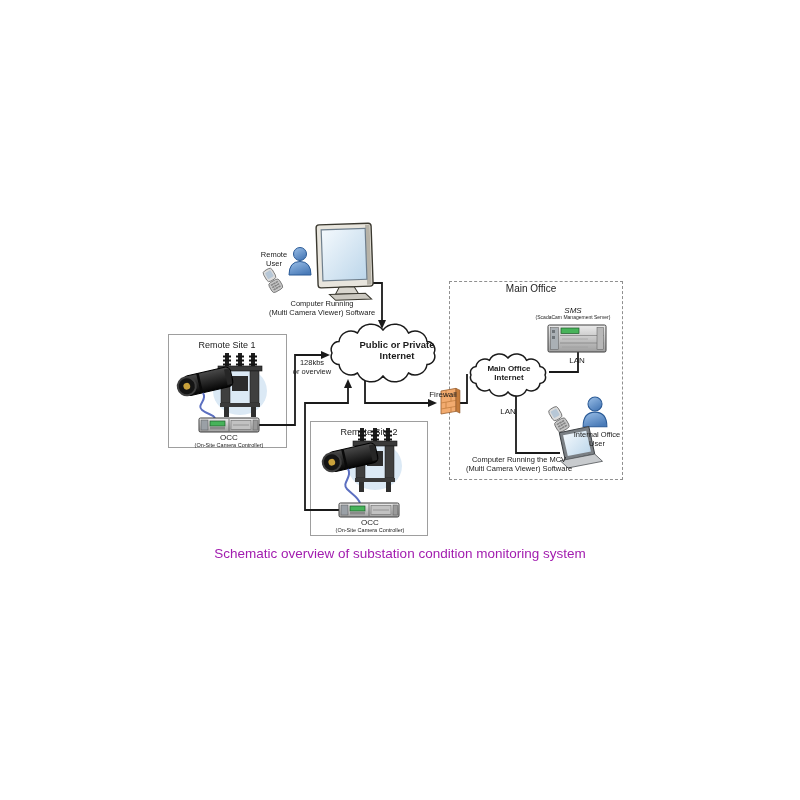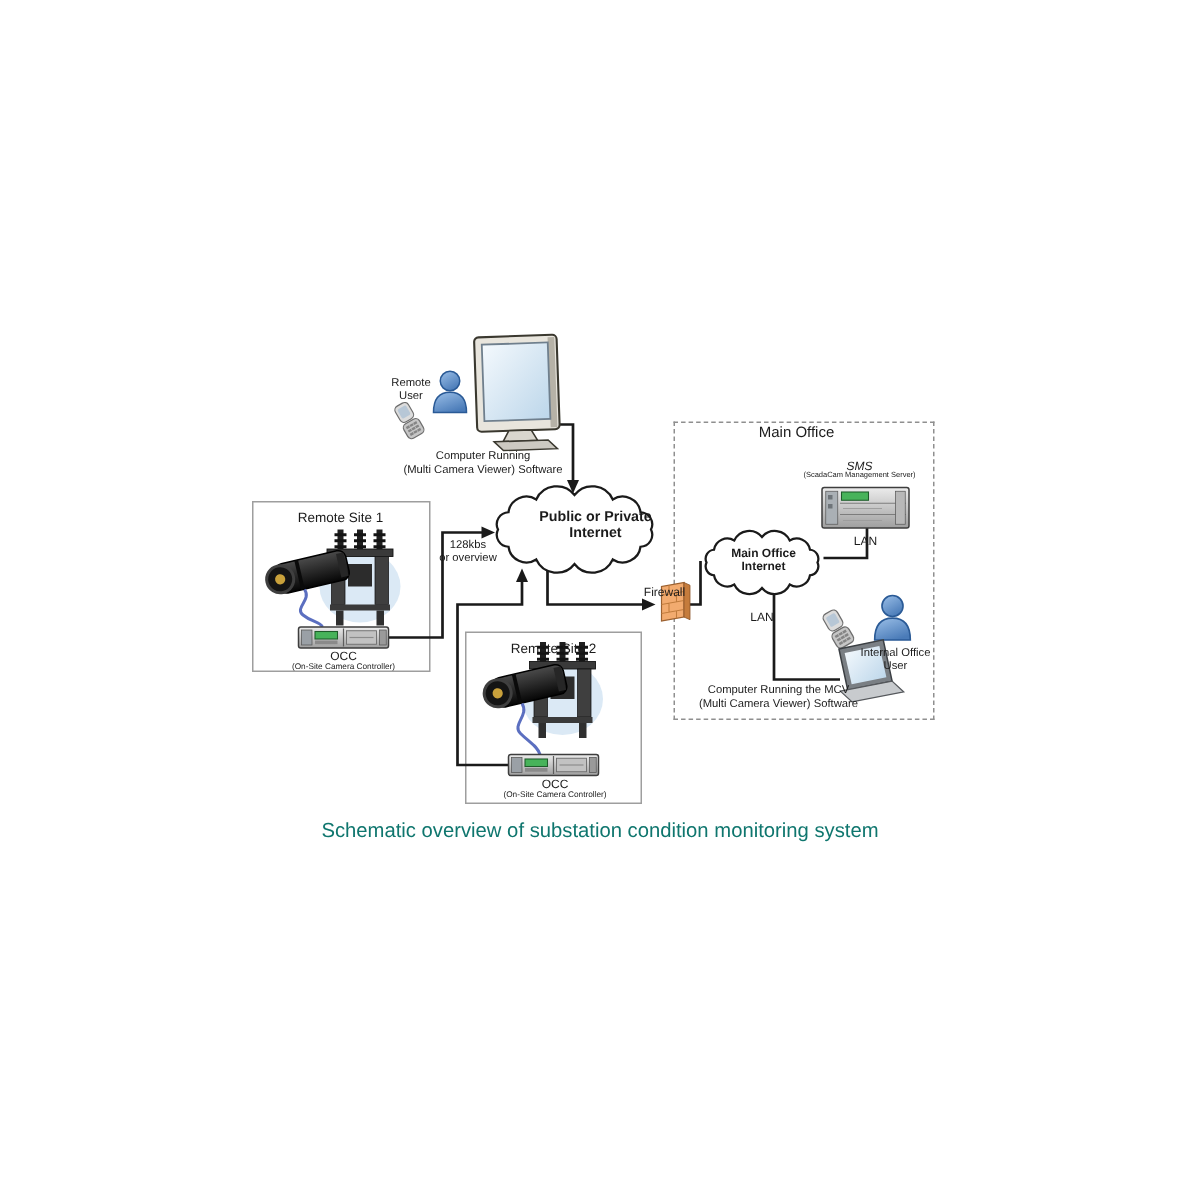--- a/index.html
+++ b/index.html
@@ -5,21 +5,21 @@
   html,body{margin:0;padding:0;background:#ffffff;}
   .stage{position:relative;width:800px;height:753px;background:#ffffff;overflow:hidden;
          font-family:"Liberation Sans",sans-serif;}
   .box{position:absolute;box-sizing:border-box;background:transparent;z-index:1;}
   .box.solid{border:1px solid #9e9e9e;}
   .box.dashed{border:1px dashed #8f8f8f;}
   svg.wiring{position:absolute;left:0;top:0;z-index:2;}
   .lbl{position:absolute;transform:translateX(-50%);text-align:center;color:#1b1b1b;
        line-height:1.15;white-space:pre-line;z-index:3;}
   .b{font-weight:bold;}
-  .caption{position:absolute;transform:translateX(-50%);color:#0f766e;z-index:3;
+  .caption{position:absolute;transform:translateX(-50%);color:#a21caf;z-index:3;
            font-size:13.5px;white-space:nowrap;}
 </style>
 </head>
 <body>
 
 <div class="stage">
 
   <div class="box solid" style="left:168px;top:334px;width:119px;height:114px;"></div>
   <div class="box solid" style="left:310px;top:421px;width:118px;height:115px;"></div>
   <div class="box dashed" style="left:449px;top:281px;width:174px;height:199px;"></div>

